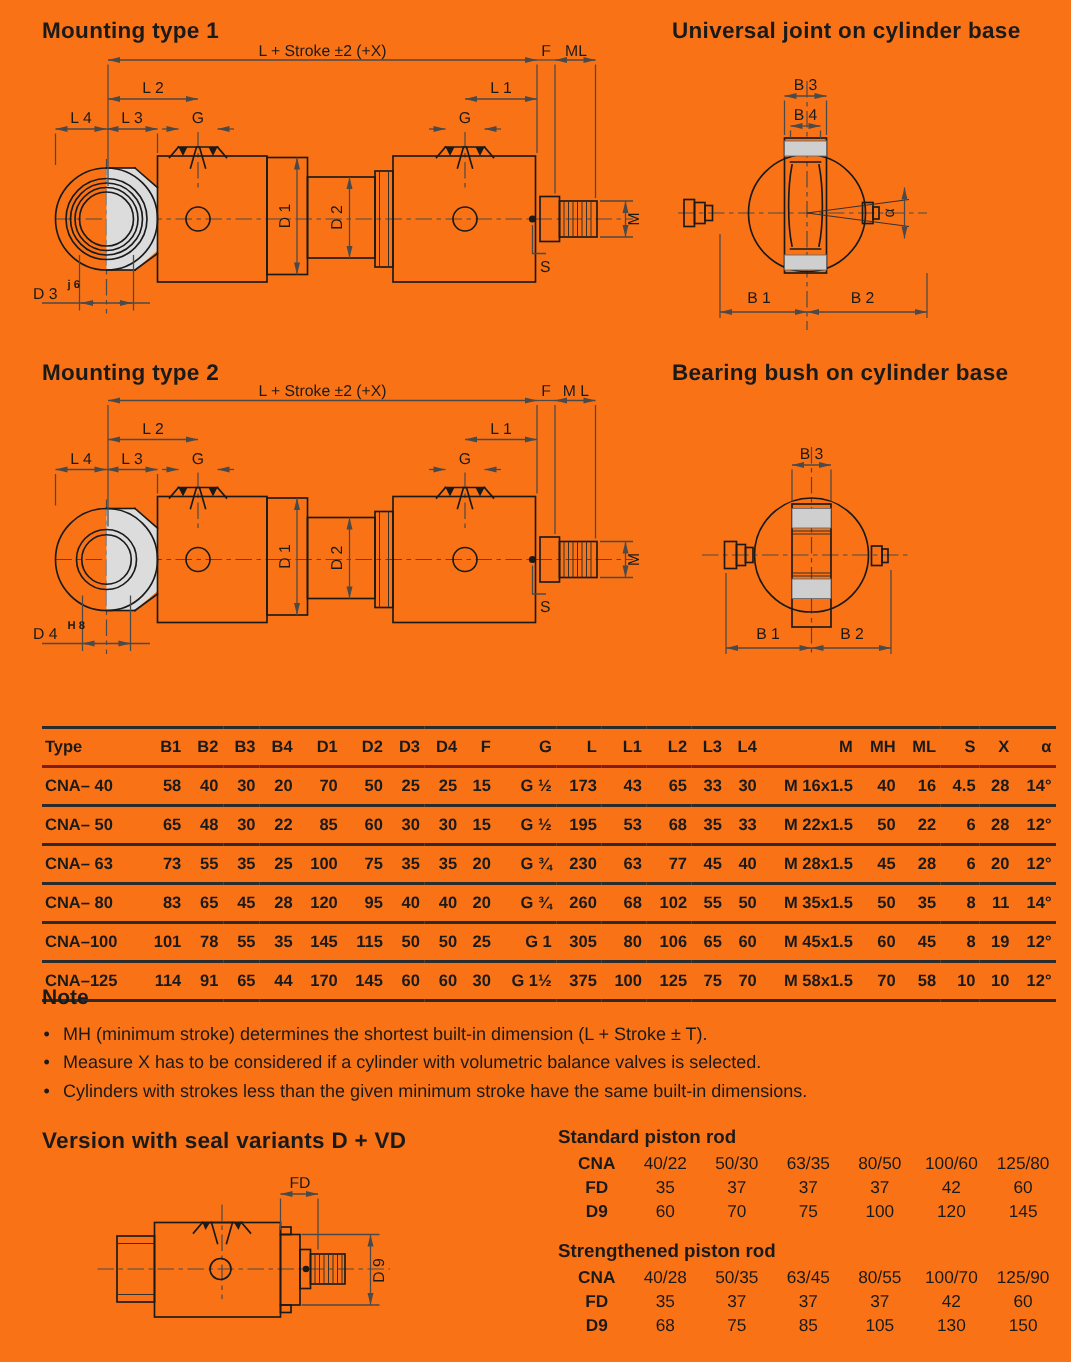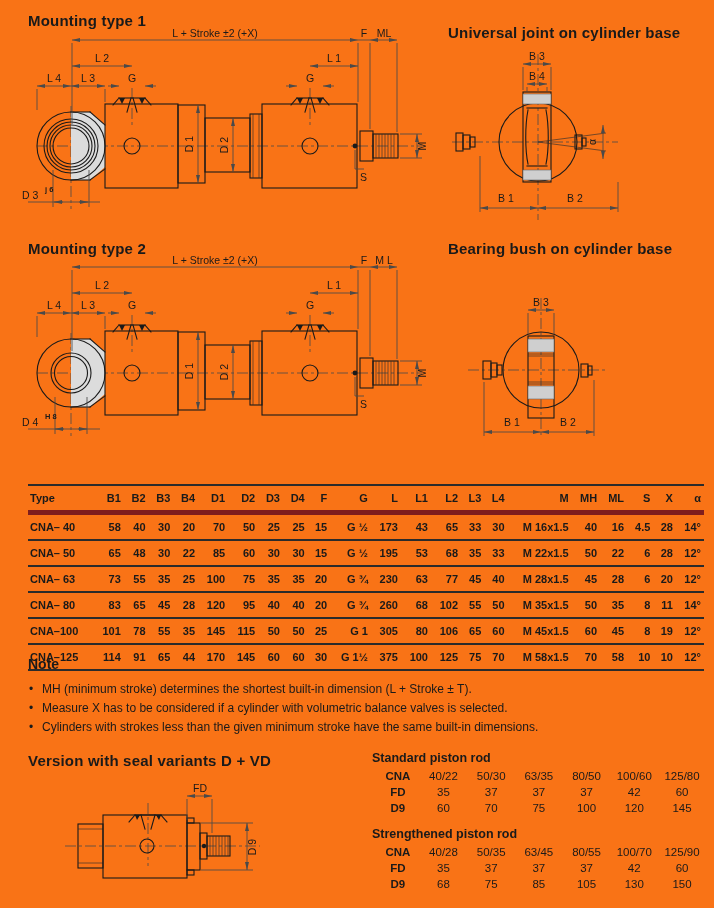--- a/index.html
+++ b/index.html
@@ -14,21 +14,21 @@
   .dim{stroke:#4a4a4a;stroke-width:.85;fill:none;}
   .cl{stroke:#4a4a4a;stroke-width:.8;fill:none;stroke-dasharray:11 3 3 3;}
   .band{fill:#cfcfcf;stroke:#6a6a6a;stroke-width:.6;}
 
   
   .dims-wrap{position:absolute;left:28px;top:484px;width:676px;}
   table.dims{width:100%;border-collapse:collapse;font-size:11px;font-weight:bold;table-layout:auto;}
   .dims th,.dims td{padding:6px 3px;text-align:right;white-space:nowrap;font-weight:bold;}
   .dims th{text-align:right;}
   .dims th:first-child,.dims td:first-child{text-align:left;padding-left:2px;}
-  .dims thead tr{border-top:2px solid #2b2b2b;border-bottom:5px solid #7f1d1d;}
+  .dims thead tr{border-top:2px solid #2b2b2b;border-bottom:2px solid #7f1d1d;}
   .dims tbody tr{border-bottom:2px solid #2b2b2b;}
 
   
   .note{position:absolute;left:28px;top:656px;width:660px;}
   .note h3{margin:0 0 8px 0;font-size:14px;}
   .note ul{margin:0;padding:0;list-style:none;font-size:12px;line-height:19px;}
   .note li{padding-left:14px;position:relative;}
   .note li::before{content:"•";position:absolute;left:1px;top:0;}
 
   
@@ -39,21 +39,21 @@
   .rod th,.rod td{padding:2px 0;text-align:center;white-space:nowrap;width:48px;}
   .rod th:first-child,.rod td:first-child{text-align:center;width:44px;font-weight:bold;}
   .rod th{font-weight:normal;}
 </style>
 </head>
 <body>
 
 <div class="page">
 
   <div class="sec-title" style="left:28px;top:12px">Mounting type 1</div>
-  <div class="sec-title" style="left:448px;top:24px">Universal joint on cylinder base</div>
+  <div class="sec-title" style="left:448px;top:12px">Universal joint on cylinder base</div>
   <div class="sec-title" style="left:28px;top:240px">Mounting type 2</div>
   <div class="sec-title" style="left:448px;top:240px">Bearing bush on cylinder base</div>
 
   <svg style="left:12px;top:28px" width="430" height="205" viewBox="0 0 430 205">
     <defs>
       <marker id="a1" markerUnits="userSpaceOnUse" markerWidth="9" markerHeight="5" refX="8.5" refY="2.5" orient="auto-start-reverse">
         <path d="M0.5,0.5 L8.5,2.5 L0.5,4.5 Z" fill="#4a4a4a"></path>
       </marker>
     </defs>
     <g>

